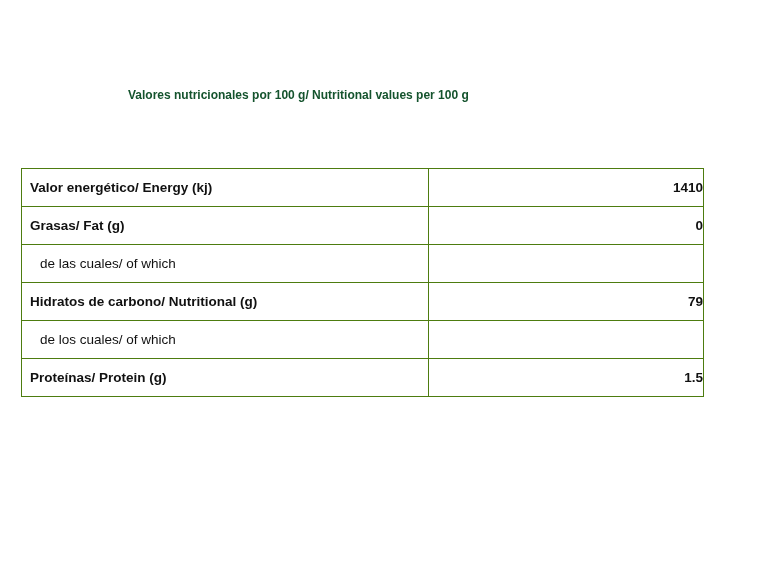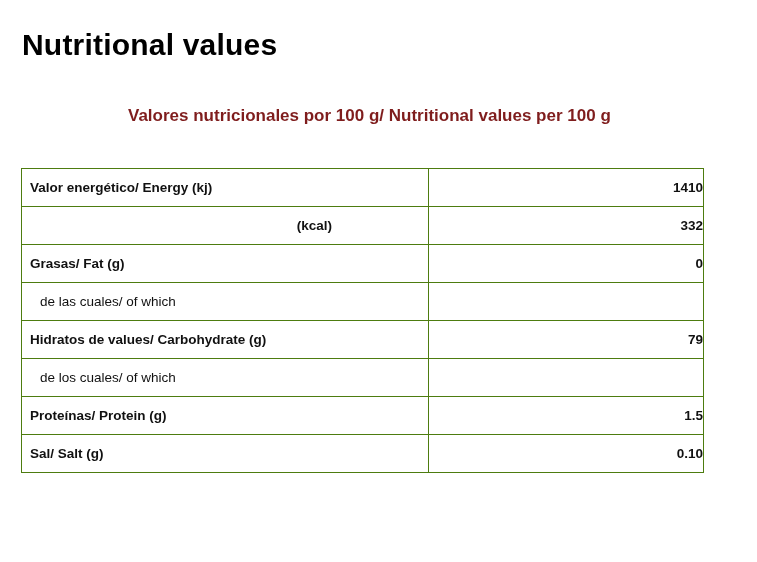--- a/index.html
+++ b/index.html
@@ -25,24 +25,24 @@
     left: 22px;
     top: 8px;
     font-size: 30px;
     font-weight: bold;
     letter-spacing: 0.2px;
     color: #000000;
   }
   .subtitle {
     position: absolute;
     left: 128px;
-    top: 106px;
-    font-size: 17px;
+    top: 88px;
+    font-size: 12px;
     font-weight: bold;
-    color: #7f1d1d;
+    color: #14532d;
   }
   .nutrition-table {
     position: absolute;
     left: 21px;
     top: 168px;
     width: 672px;
     border-collapse: collapse;
     table-layout: fixed;
   }
   .nutrition-table td {
@@ -81,54 +81,45 @@
     font-weight: bold;
   }
   .no-top-border { border-top: none !important; }
   .no-bottom-border { border-bottom: none !important; }
 </style>
 </head>
 <body>
 
 <div class="page">
 
-  <h1 class="page-title">Nutritional values</h1>
 
   <div class="subtitle">Valores nutricionales por 100 g/ Nutritional values per 100 g</div>
 
   <table class="nutrition-table">
     <tbody>
       <tr>
         <td class="label">Valor energético/ Energy  (kj)</td>
         <td class="value">1410</td>
       </tr>
       <tr>
-        <td class="label right-align no-top-border">(kcal)</td>
-        <td class="value">332</td>
-      </tr>
-      <tr>
         <td class="label">Grasas/ Fat (g)</td>
         <td class="value">0</td>
       </tr>
       <tr>
         <td class="label indent-sub no-bottom-border">de las cuales/ of which</td>
         <td class="value no-bottom-border"></td>
       </tr>
       <tr>
-        <td class="label">Hidratos de values/ Carbohydrate (g)</td>
+        <td class="label">Hidratos de carbono/ Nutritional (g)</td>
         <td class="value">79</td>
       </tr>
       <tr>
         <td class="label indent-sub no-bottom-border">de los cuales/ of which</td>
         <td class="value no-bottom-border"></td>
       </tr>
       <tr>
         <td class="label">Proteínas/ Protein (g)</td>
         <td class="value">1.5</td>
       </tr>
-      <tr>
-        <td class="label">Sal/ Salt (g)</td>
-        <td class="value">0.10</td>
-      </tr>
     </tbody>
   </table>
 
 </div>
 
 </body></html>

